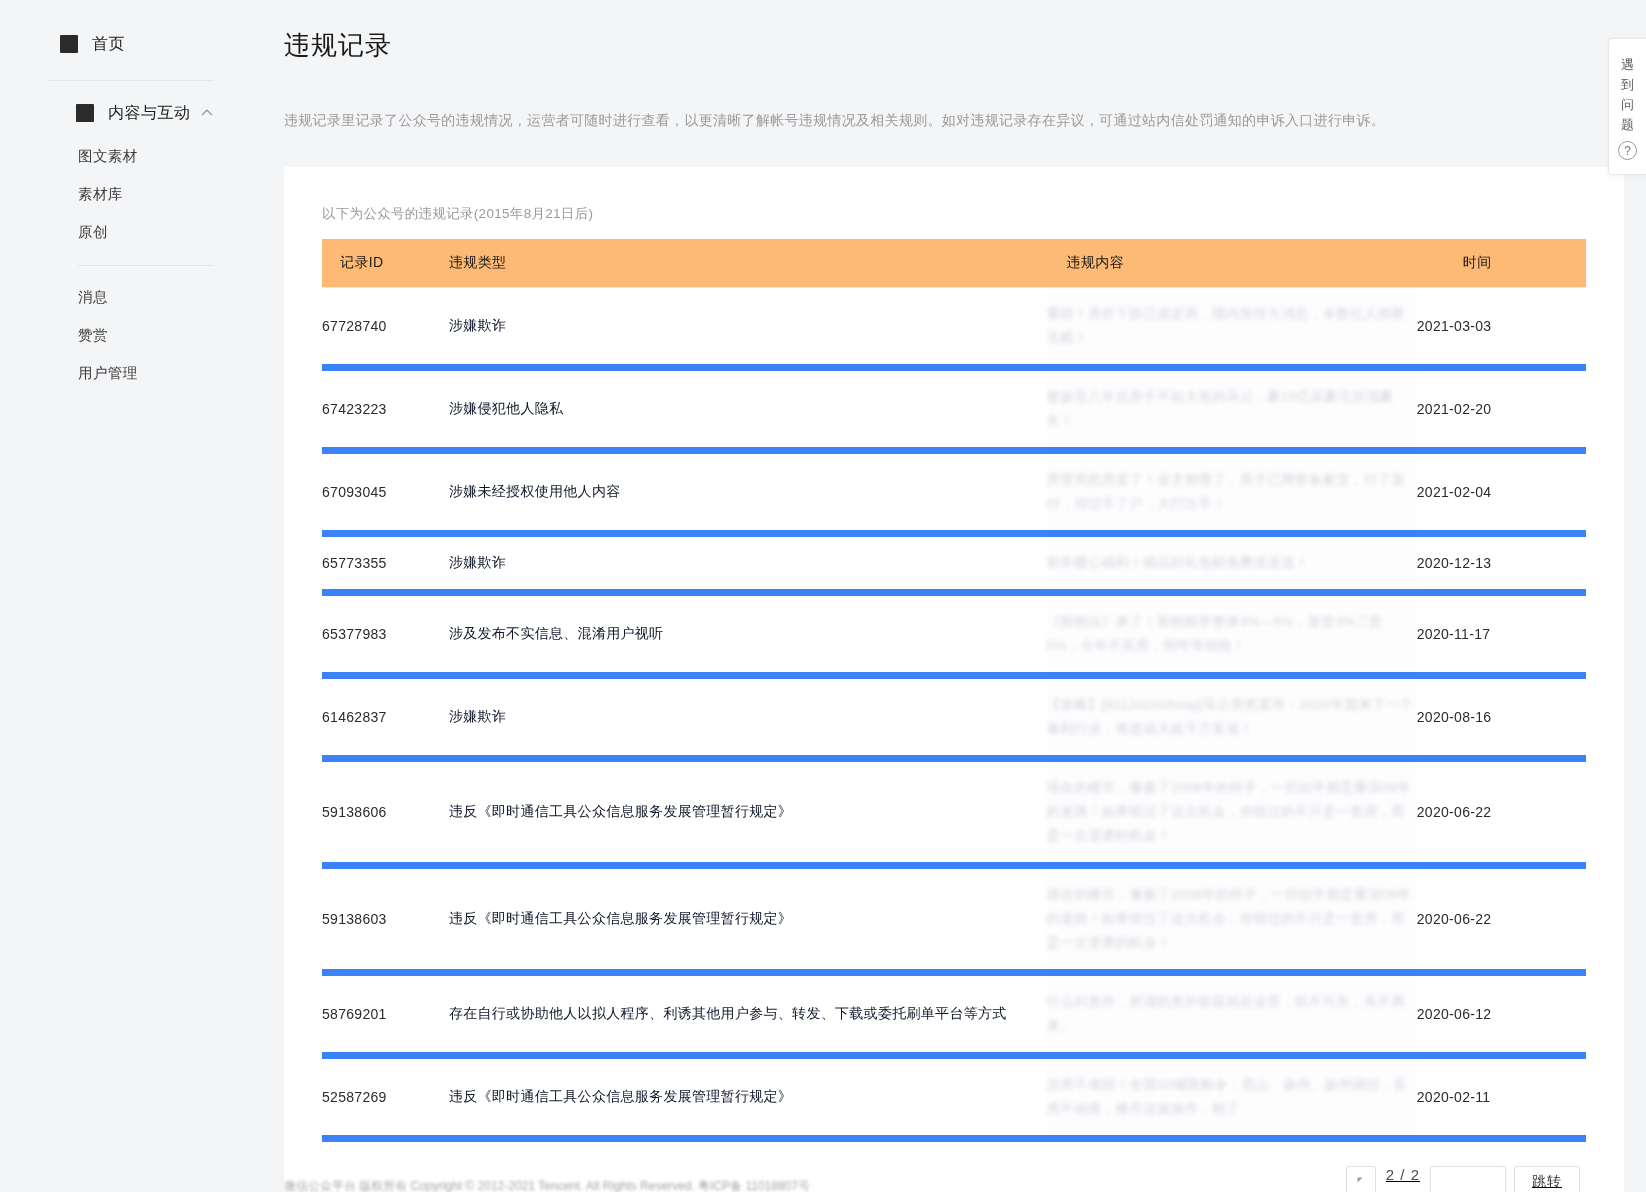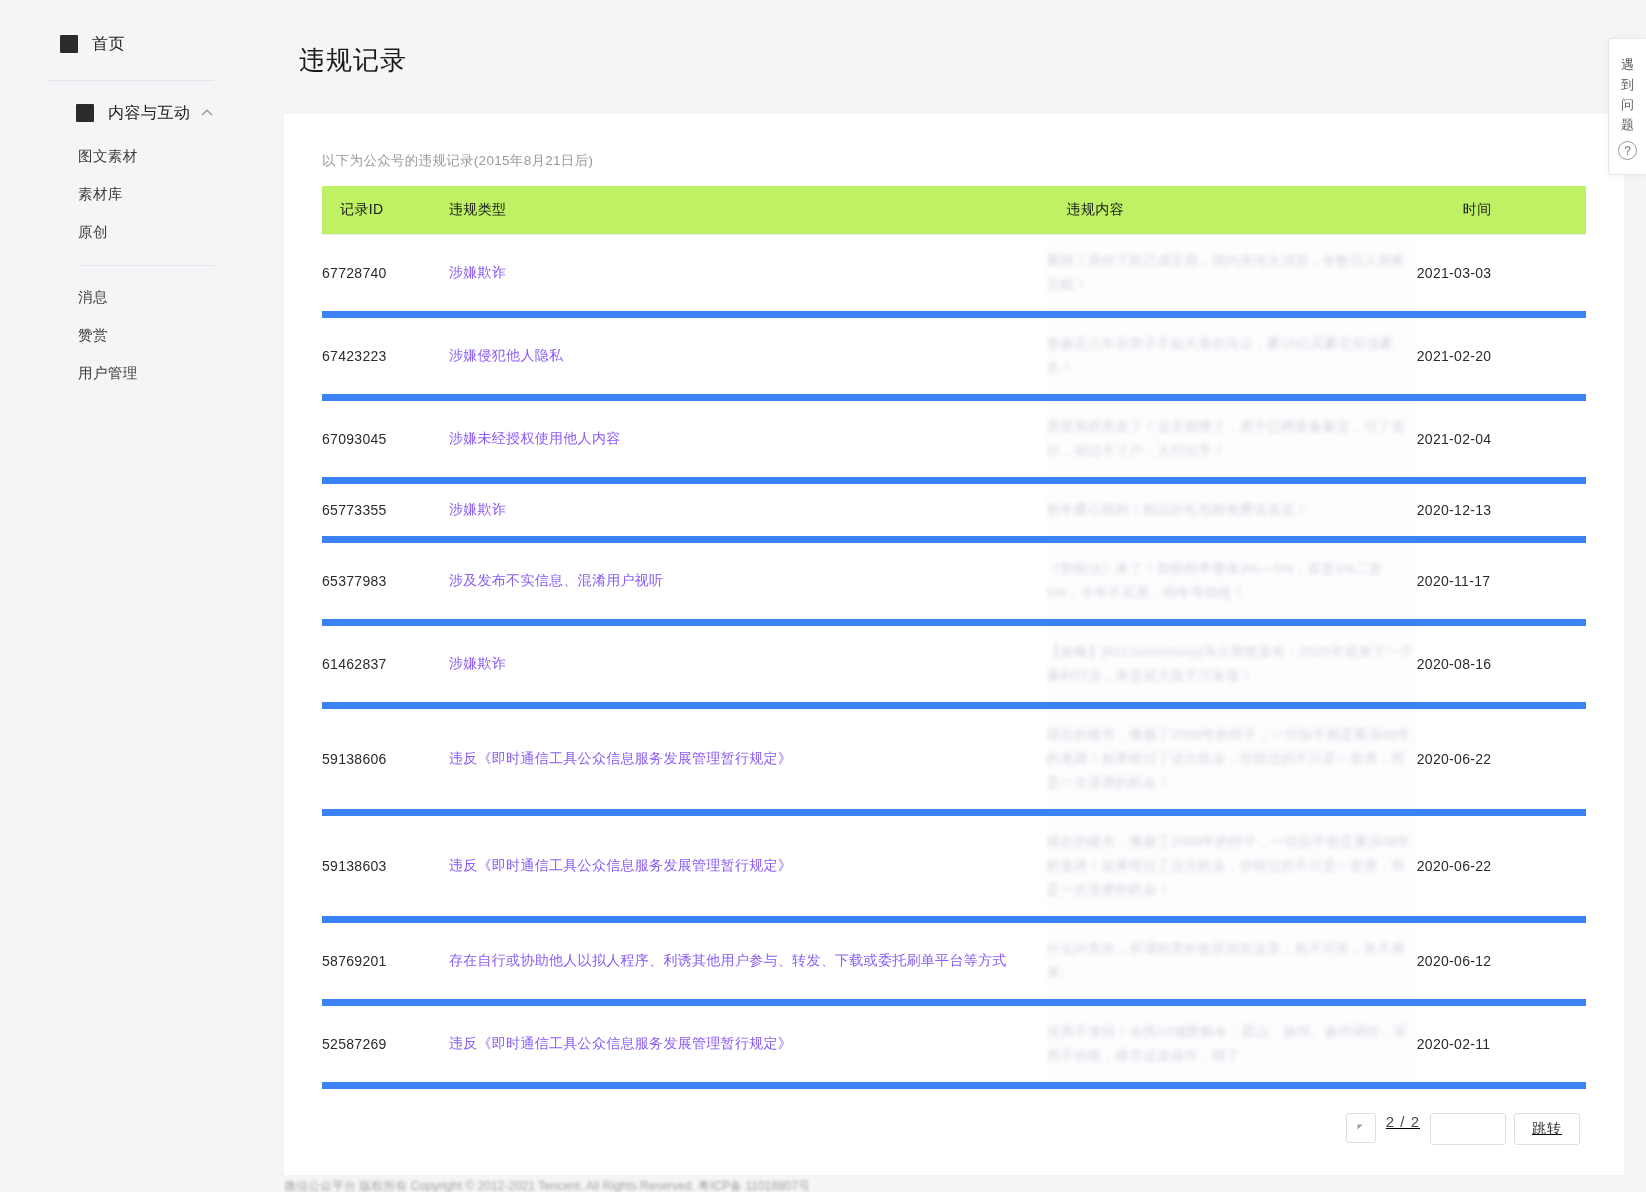--- a/index.html
+++ b/index.html
@@ -83,21 +83,21 @@
   .main {
     flex: 1 1 auto;
     position: relative;
     padding: 0;
     overflow: hidden;
   }
   .page-title {
     font-size: 26px;
     color: #1a1a1a;
     font-weight: normal;
-    margin: 15px;
+    margin: 0;
     padding: 28px 4px 0 22px;
     letter-spacing: 1px;
   }
   .page-desc {
     font-size: 14px;
     color: #9a9a9a;
     padding: 32px 20px 0 22px;
     letter-spacing: .3px;
     line-height: 22px;
   }
@@ -114,21 +114,21 @@
     padding-bottom: 16px;
     letter-spacing: .3px;
   }
 
   table.records {
     width: 100%;
     border-collapse: collapse;
     table-layout: fixed;
   }
   table.records thead th {
-    background: #bef264;
+    background: #fdba74;
     text-align: left;
     font-weight: normal;
     font-size: 14px;
     color: #1a1a1a;
     padding: 15px 0 15px 0;
     border-bottom: 1px solid #ececec;
     letter-spacing: .4px;
   }
   th.col-id   { width: 120px; padding-left: 18px !important; }
   th.col-type { width: 565px; }
@@ -142,21 +142,21 @@
     vertical-align: middle;
     padding: 14px 0;
     letter-spacing: .3px;
   }
   td.c-id   { padding-left: 18px; color:#333; }
   td.c-type { }
   td.c-body { padding-left: 20px; background: #fdfdfe; }
   td.c-time { padding-left: 46px; color:#333; white-space: nowrap;}
 
   .type-link {
-    color: #8b5cf6;
+    color: #0f172a;
     cursor: pointer;
     text-decoration: none;
   }
 
   
   .blur-text {
     color: #b9bfcb;
     font-size: 13.5px;
     line-height: 24px;
     filter: blur(2.1px);
@@ -299,20 +299,21 @@
       <div class="sub-item">消息</div>
       <div class="sub-item">赞赏</div>
       <div class="sub-item">用户管理</div>
     </div>
 
   </aside>
 
   <main class="main">
 
     <h1 class="page-title">违规记录</h1>
+    <p class="page-desc">违规记录里记录了公众号的违规情况，运营者可随时进行查看，以更清晰了解帐号违规情况及相关规则。如对违规记录存在异议，可通过站内信处罚通知的申诉入口进行申诉。</p>
 
     <section class="card">
       <div class="card-note">以下为公众号的违规记录(2015年8月21日后)</div>
 
       <table class="records">
         <thead>
           <tr>
             <th class="col-id">记录ID</th>
             <th class="col-type">违规类型</th>
             <th class="col-body">违规内容</th>

